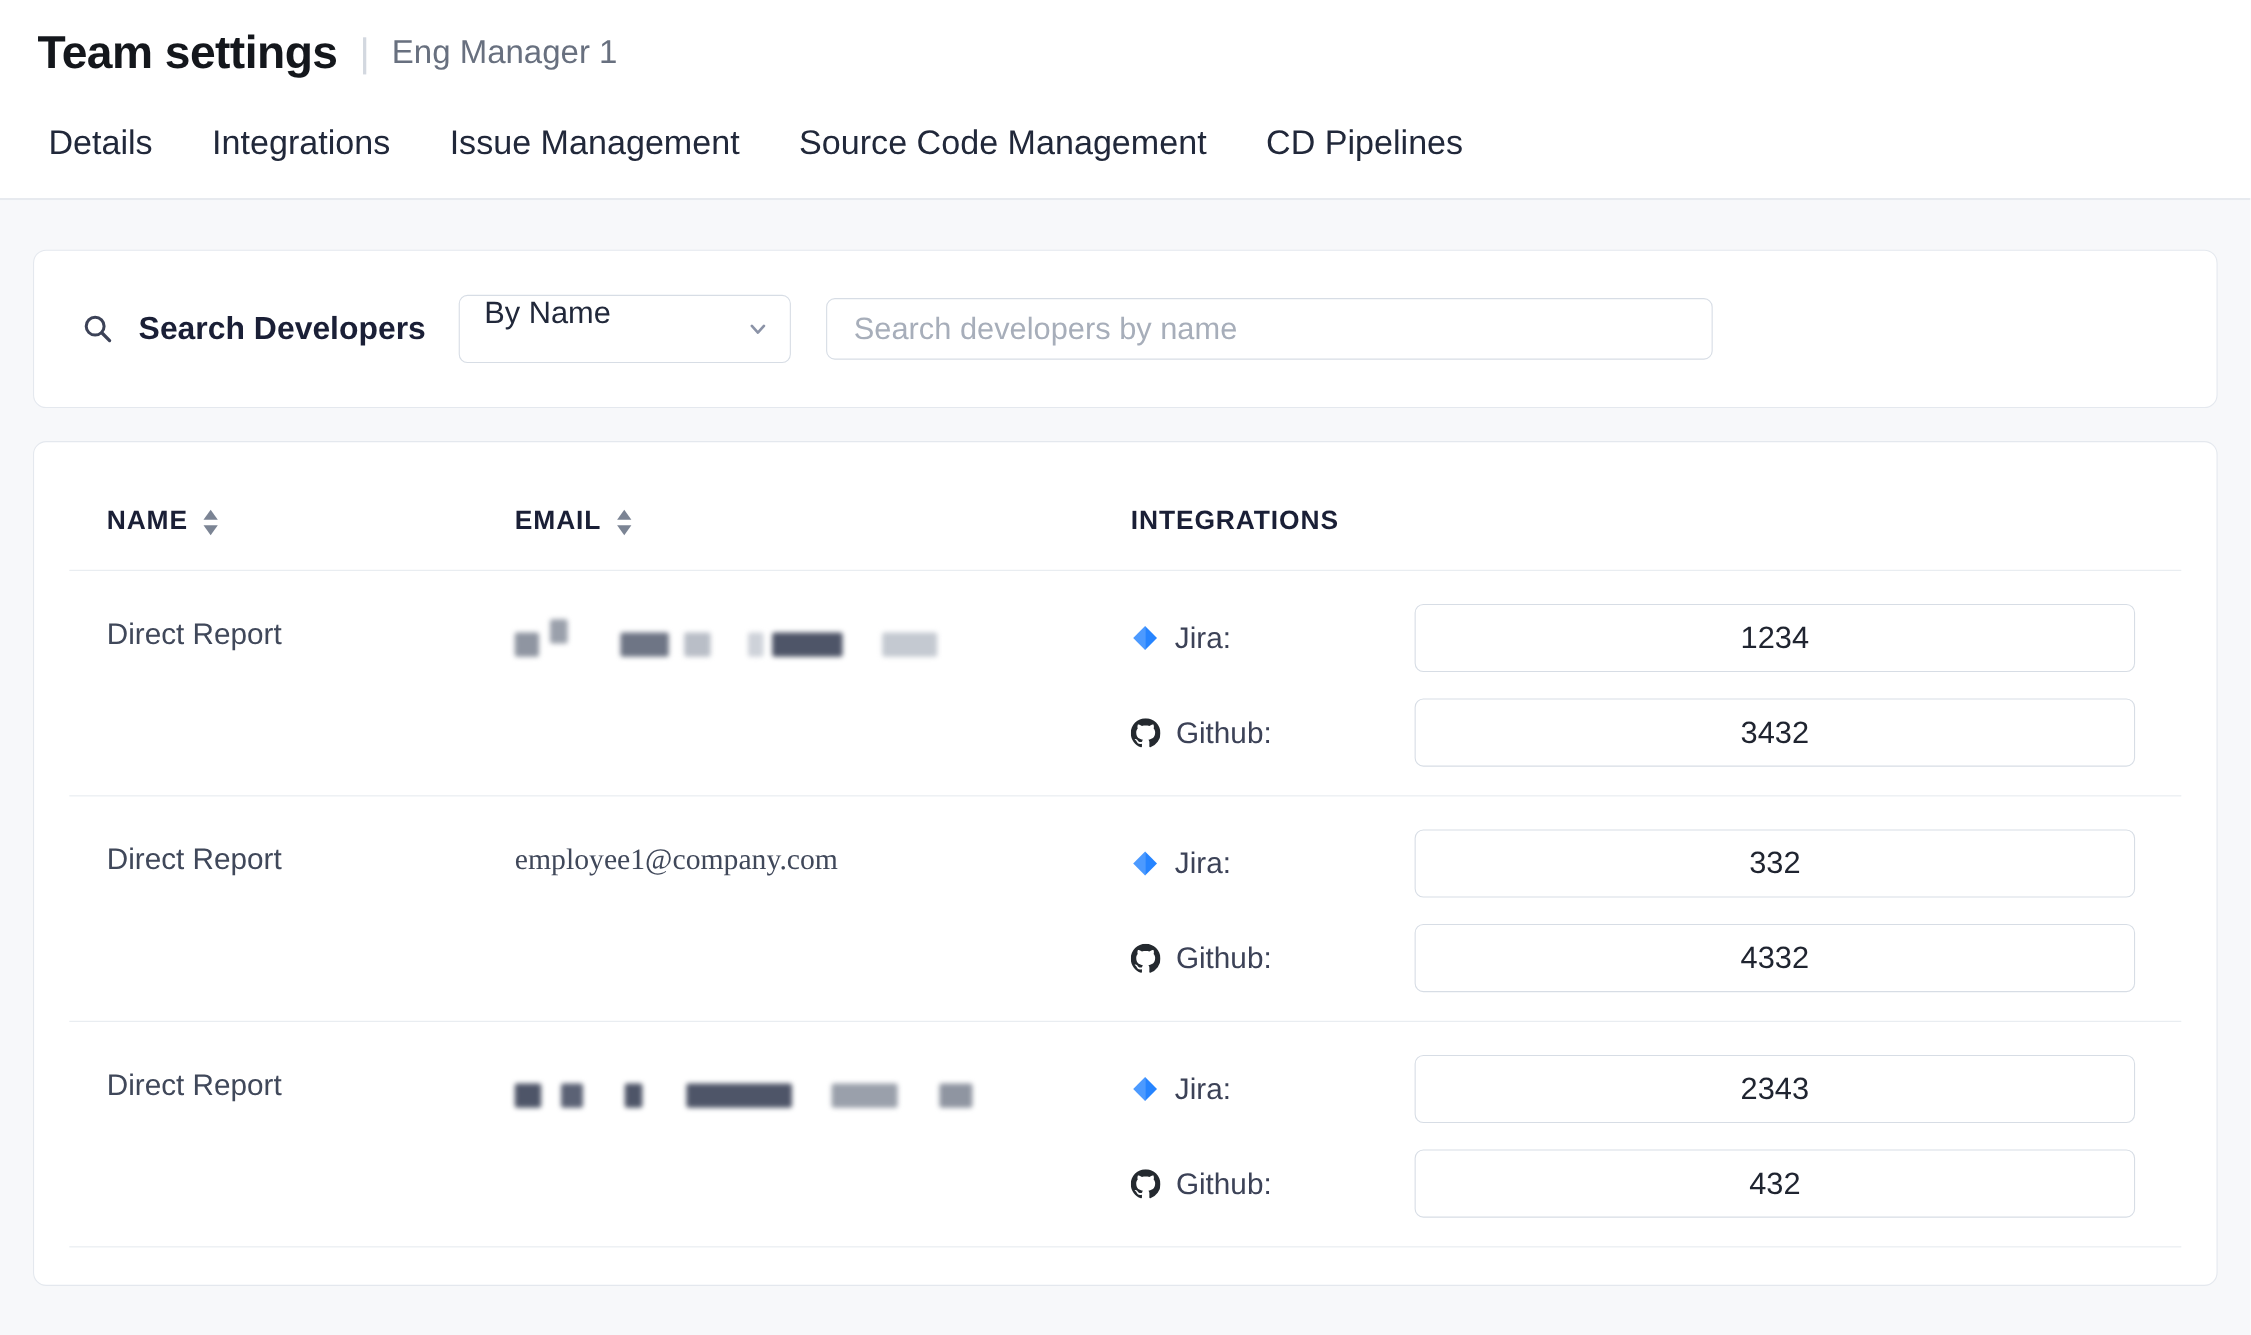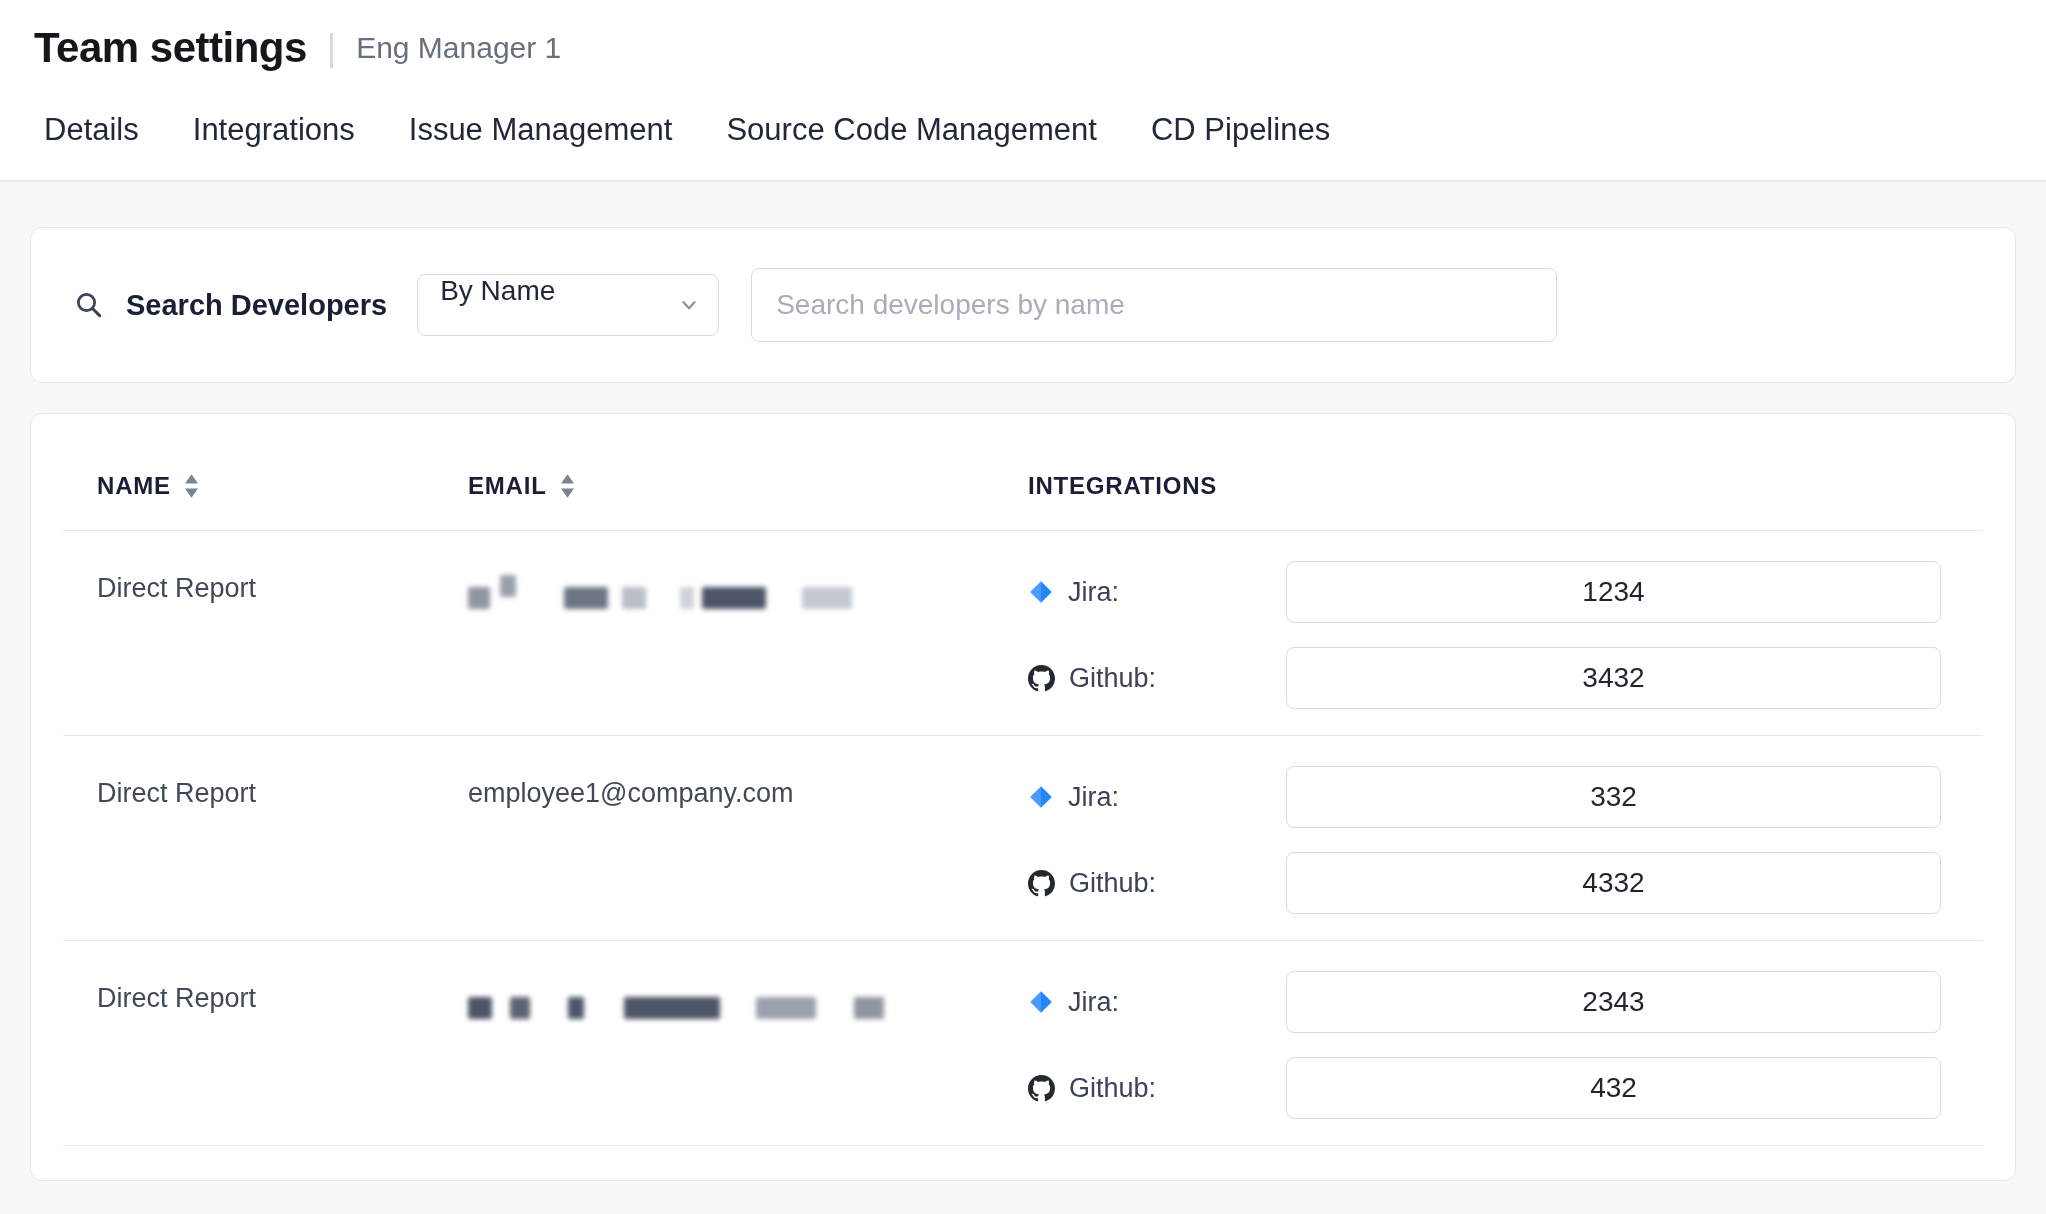--- a/index.html
+++ b/index.html
@@ -31,33 +31,33 @@
   .tab--active{color:var(--color-accent);}
   .tab--active::after{content:"";position:absolute;left:0;right:0;bottom:-2px;height:5px;border-radius:3px 3px 0 0;background:var(--color-accent);}
 
   
   .content{flex:1;padding:45px 30px 0;background:var(--color-page_bg);}
 
   
   .search-card{background:#ffffff;border:1px solid #e4e8ee;border-radius:12px;padding:40px 43px;display:flex;align-items:center;margin-bottom:30px;}
   .search-title{display:flex;align-items:center;gap:22px;font-size:29px;font-weight:700;color:#1a1f36;}
   .filter-select{margin-left:30px;width:302px;height:62px;border:1px solid #d7dde5;border-radius:8px;display:flex;justify-content:space-between;padding:0 18px 0 22px;font-size:28px;color:#21283a;background:#fff;cursor:pointer;}
-  .search-input{margin-left:32px;width:806px;height:74px;border:1px solid #d7dde5;border-radius:8px;padding:0 24px;font-size:28px;color:#21283a;outline:none;background:#fff;}
+  .search-input{margin-left:32px;width:806px;height:56px;border:1px solid #d7dde5;border-radius:8px;padding:0 24px;font-size:28px;color:#21283a;outline:none;background:#fff;}
   .search-input::placeholder{color:#a7aeba;}
 
   
   .table-card{background:#ffffff;border:1px solid #e4e8ee;border-radius:12px;padding:0 32px 34px;}
   .t-head{display:grid;grid-template-columns:405px 560px 1fr;padding:58px 0 30px;border-bottom:1px solid #e7ebf0;}
-  .th{display:flex;align-items:center;gap:12px;font-size:24px;font-weight:700;letter-spacing:0.8px;color:#1a1f36;}
+  .th{display:flex;align-items:flex-end;gap:12px;font-size:24px;font-weight:700;letter-spacing:0.8px;color:#1a1f36;}
   .th--name{padding-left:34px;}
   .sort-btn{display:inline-flex;align-items:center;cursor:pointer;}
 
   .t-row{display:grid;grid-template-columns:405px 560px 1fr;padding:30px 0 26px;border-bottom:1px solid #e7ebf0;}
   .cell-name{padding-left:34px;padding-top:12px;font-size:27px;color:#40485a;}
-  .cell-email{padding-top:12px;font-size:27px;color:#40485a;}
+  .cell-email{padding-top:12px;font-size:27px;color:#40485a;font-family:Liberation Serif, serif;}
   .cell-int{display:flex;flex-direction:column;gap:24px;}
   .int-row{display:grid;grid-template-columns:258px 1fr;align-items:center;}
   .int-label{display:flex;align-items:center;gap:14px;font-size:27px;color:#3c4257;}
   .int-input{height:62px;border:1px solid #d7dde5;border-radius:8px;padding:0 24px;font-size:28px;color:#1f2430;margin-right:42px;outline:none;background:#fff;text-align:center;}
 
   
   .redacted{display:flex;align-items:center;gap:8px;filter:blur(2.5px);padding-top:14px;}
   .blk{height:22px;border-radius:2px;display:inline-block;flex:none;}
 
   .icon{display:inline-flex;flex:none;align-items:center;justify-content:center;}

